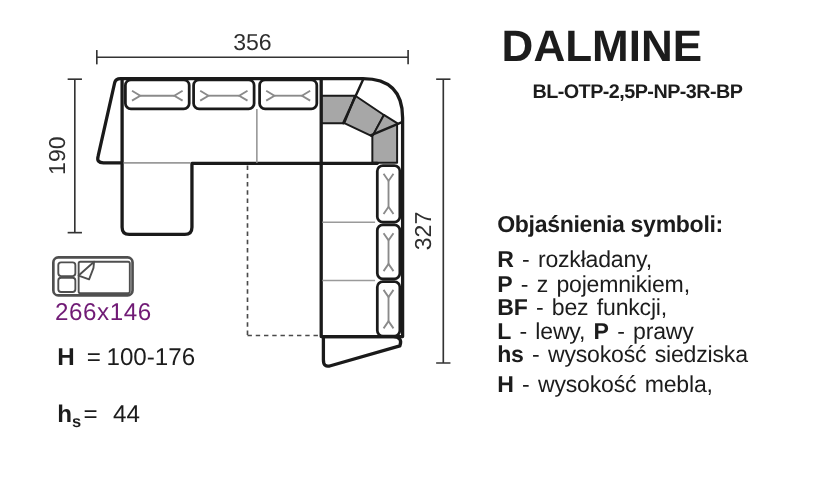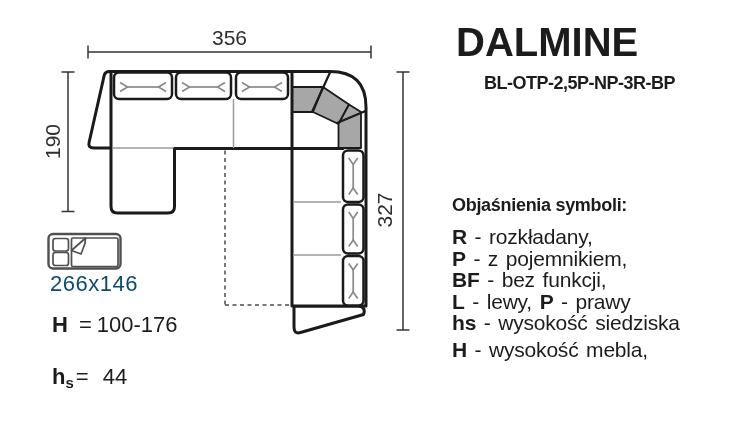--- a/index.html
+++ b/index.html
@@ -4,25 +4,25 @@
 <style>
   html,body{margin:0;padding:0;}
   body{
     width:750px;height:438px;position:relative;background:#ffffff;
     font-family:"Liberation Sans",sans-serif;color:#1c1c1c;overflow:hidden;
   }
   .abs{position:absolute;}
   #title{left:456px;top:22px;font-size:40px;font-weight:bold;line-height:1;white-space:nowrap;}
   #model{left:484px;top:74px;font-size:18px;font-weight:bold;letter-spacing:-0.5px;line-height:1;white-space:nowrap;}
   #legend{left:452px;top:193px;width:296px;}
-  #legend .lg-head{margin:0 0 9px 0;font-size:18px;font-weight:bold;letter-spacing:-0.3px;line-height:24px;}
+  #legend .lg-head{margin:0 0 9px 0;font-size:21px;font-weight:bold;letter-spacing:-0.3px;line-height:24px;}
   .lg-row{font-size:21px;line-height:21.6px;letter-spacing:-0.2px;word-spacing:2px;white-space:nowrap;}
   .lg-row .lb{font-weight:bold;}
   .lg-row.gap{margin-top:5.5px;}
-  #bedsize{left:50px;top:273px;font-size:22px;color:#0c4a6e;letter-spacing:0.5px;line-height:1;}
+  #bedsize{left:50px;top:273px;font-size:22px;color:#701a75;letter-spacing:0.5px;line-height:1;}
   .spec{font-size:22px;line-height:1;white-space:nowrap;}
   #spec-h{left:52px;top:314px;}
   #spec-hs{left:52px;top:344px;margin-top:22px;}
   .spec .lab{font-weight:bold;}
   .spec .eq{margin:0 5px 0 11px;}
   #spec-hs .eq{margin:0 4px 0 2px;}
   #spec-hs .val{margin-left:10px;}
   .sub{font-weight:bold;font-size:15px;position:relative;top:4px;}
   svg{position:absolute;left:0;top:0;}
   svg text.dim{font-size:21px;fill:#2e2e2e;font-family:"Liberation Sans",sans-serif;}

